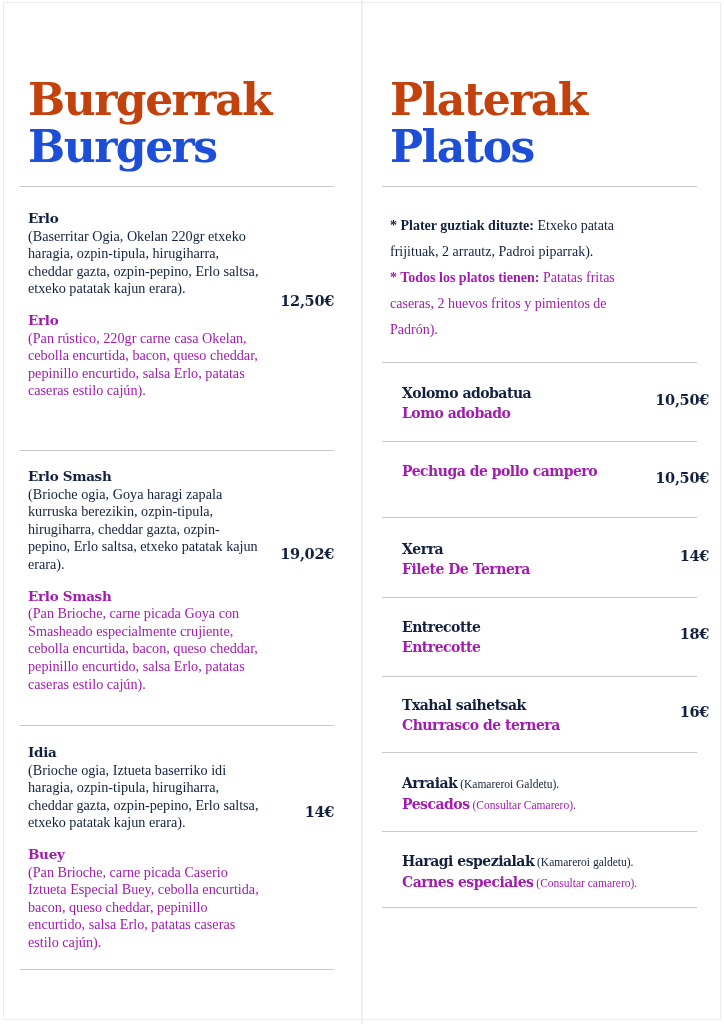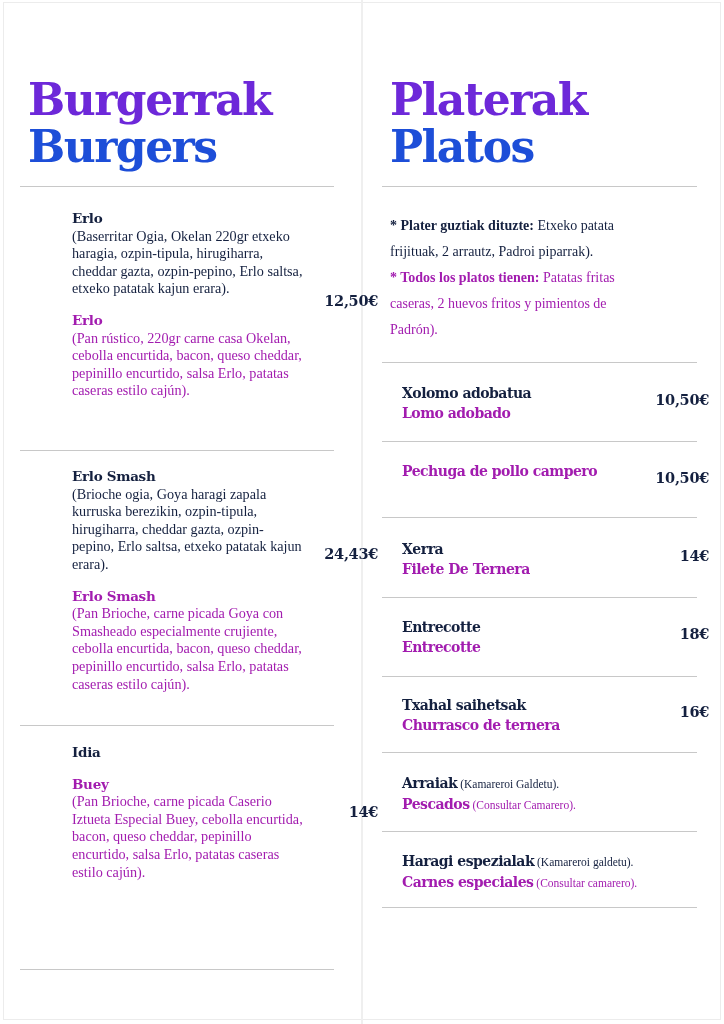--- a/index.html
+++ b/index.html
@@ -3,27 +3,27 @@
 <meta charset="utf-8">
 <style>
   html, body { margin:0; padding:0; background:#ffffff; }
   body { width:724px; height:1024px; position:relative; overflow:hidden; font-family:"DejaVu Serif", serif; }
   .frame { position:absolute; left:3px; top:2px; width:718px; height:1018px; border:1px solid #ececec; box-sizing:border-box; }
   .divider-v { position:absolute; left:361px; top:0; width:2px; height:1024px; background:#efefef; }
   .page { position:absolute; top:0; height:1024px; }
   .page.left { left:28px; width:306px; }
   .page.right { left:390px; width:307px; }
   .title { position:absolute; top:76px; left:0; font-family:"DejaVu Serif", serif; font-weight:bold; font-size:44px; line-height:47px; letter-spacing:-1.5px; }
-  .title .eu { color:#6d28d9; display:block; }
+  .title .eu { color:#c2410c; display:block; }
   .title .es { color:#1d4ed8; display:block; }
   .rule { position:absolute; left:-8px; right:0; height:1px; background:#c8c8c8; }
   .right .rule { left:-8px; }
   .navy { color:#14203f; }
   .gold { color:#a21caf; }
-  .item { position:absolute; left:0; width:306px; font-family:"Liberation Serif", serif; font-size:14.2px; line-height:17.6px;margin-left:44px; }
+  .item { position:absolute; left:0; width:306px; font-family:"Liberation Serif", serif; font-size:14.2px; line-height:17.6px; }
   .item .name { font-weight:bold; font-family:"DejaVu Serif", serif; font-size:13.5px; letter-spacing:-0.3px; }
   .item .desc { width:232px; }
   .price { position:absolute; right:0; font-family:"DejaVu Serif", serif; font-weight:bold; font-size:14.5px; color:#14203f; letter-spacing:-0.3px; }
   .note { position:absolute; left:0; width:260px; font-family:"Liberation Serif", serif; font-size:14px; line-height:26px; }
   .note b { font-weight:bold; }
   .plate { position:absolute; left:12px; width:307px; }
   .plate .eu, .plate .es { font-family:"DejaVu Serif", serif; font-weight:bold; font-size:14px; line-height:20px; letter-spacing:-0.5px; }
   .plate .small { font-family:"Liberation Serif", serif; font-weight:normal; font-size:11.5px; letter-spacing:0; }
   .plate .price { top:8px; }
 </style>
@@ -45,28 +45,29 @@
     <div class="desc navy">(Baserritar Ogia, Okelan 220gr etxeko haragia, ozpin-tipula, hirugiharra, cheddar gazta, ozpin-pepino, Erlo saltsa, etxeko patatak kajun erara).</div>
     <div class="price" style="top:82px;">12,50€</div>
     <div class="name gold" style="margin-top:14px;">Erlo</div>
     <div class="desc gold">(Pan rústico, 220gr carne casa Okelan, cebolla encurtida, bacon, queso cheddar, pepinillo encurtido, salsa Erlo, patatas caseras estilo cajún).</div>
   </div>
   <div class="rule" style="top:450px;"></div>
 
   <div class="item" style="top:468px;">
     <div class="name navy">Erlo Smash</div>
     <div class="desc navy">(Brioche ogia, Goya haragi zapala kurruska berezikin, ozpin-tipula, hirugiharra, cheddar gazta, ozpin-pepino, Erlo saltsa, etxeko patatak kajun erara).</div>
-    <div class="price" style="top:77px;">24,43€</div>
+    <div class="price" style="top:77px;">19,02€</div>
     <div class="name gold" style="margin-top:14px;">Erlo Smash</div>
     <div class="desc gold">(Pan Brioche, carne picada Goya con Smasheado especialmente crujiente, cebolla encurtida, bacon, queso cheddar, pepinillo encurtido, salsa Erlo, patatas caseras estilo cajún).</div>
   </div>
   <div class="rule" style="top:725px;"></div>
 
   <div class="item" style="top:744px;">
     <div class="name navy">Idia</div>
+    <div class="desc navy">(Brioche ogia, Iztueta baserriko idi haragia, ozpin-tipula, hirugiharra, cheddar gazta, ozpin-pepino, Erlo saltsa, etxeko patatak kajun erara).</div>
     <div class="price" style="top:59px;">14€</div>
     <div class="name gold" style="margin-top:14px;">Buey</div>
     <div class="desc gold">(Pan Brioche, carne picada Caserio Iztueta Especial Buey, cebolla encurtida, bacon, queso cheddar, pepinillo encurtido, salsa Erlo, patatas caseras estilo cajún).</div>
   </div>
   <div class="rule" style="top:969px;"></div>
 </div>
 
 <div class="page right">
   <div class="title">
     <span class="eu">Platerak</span>

